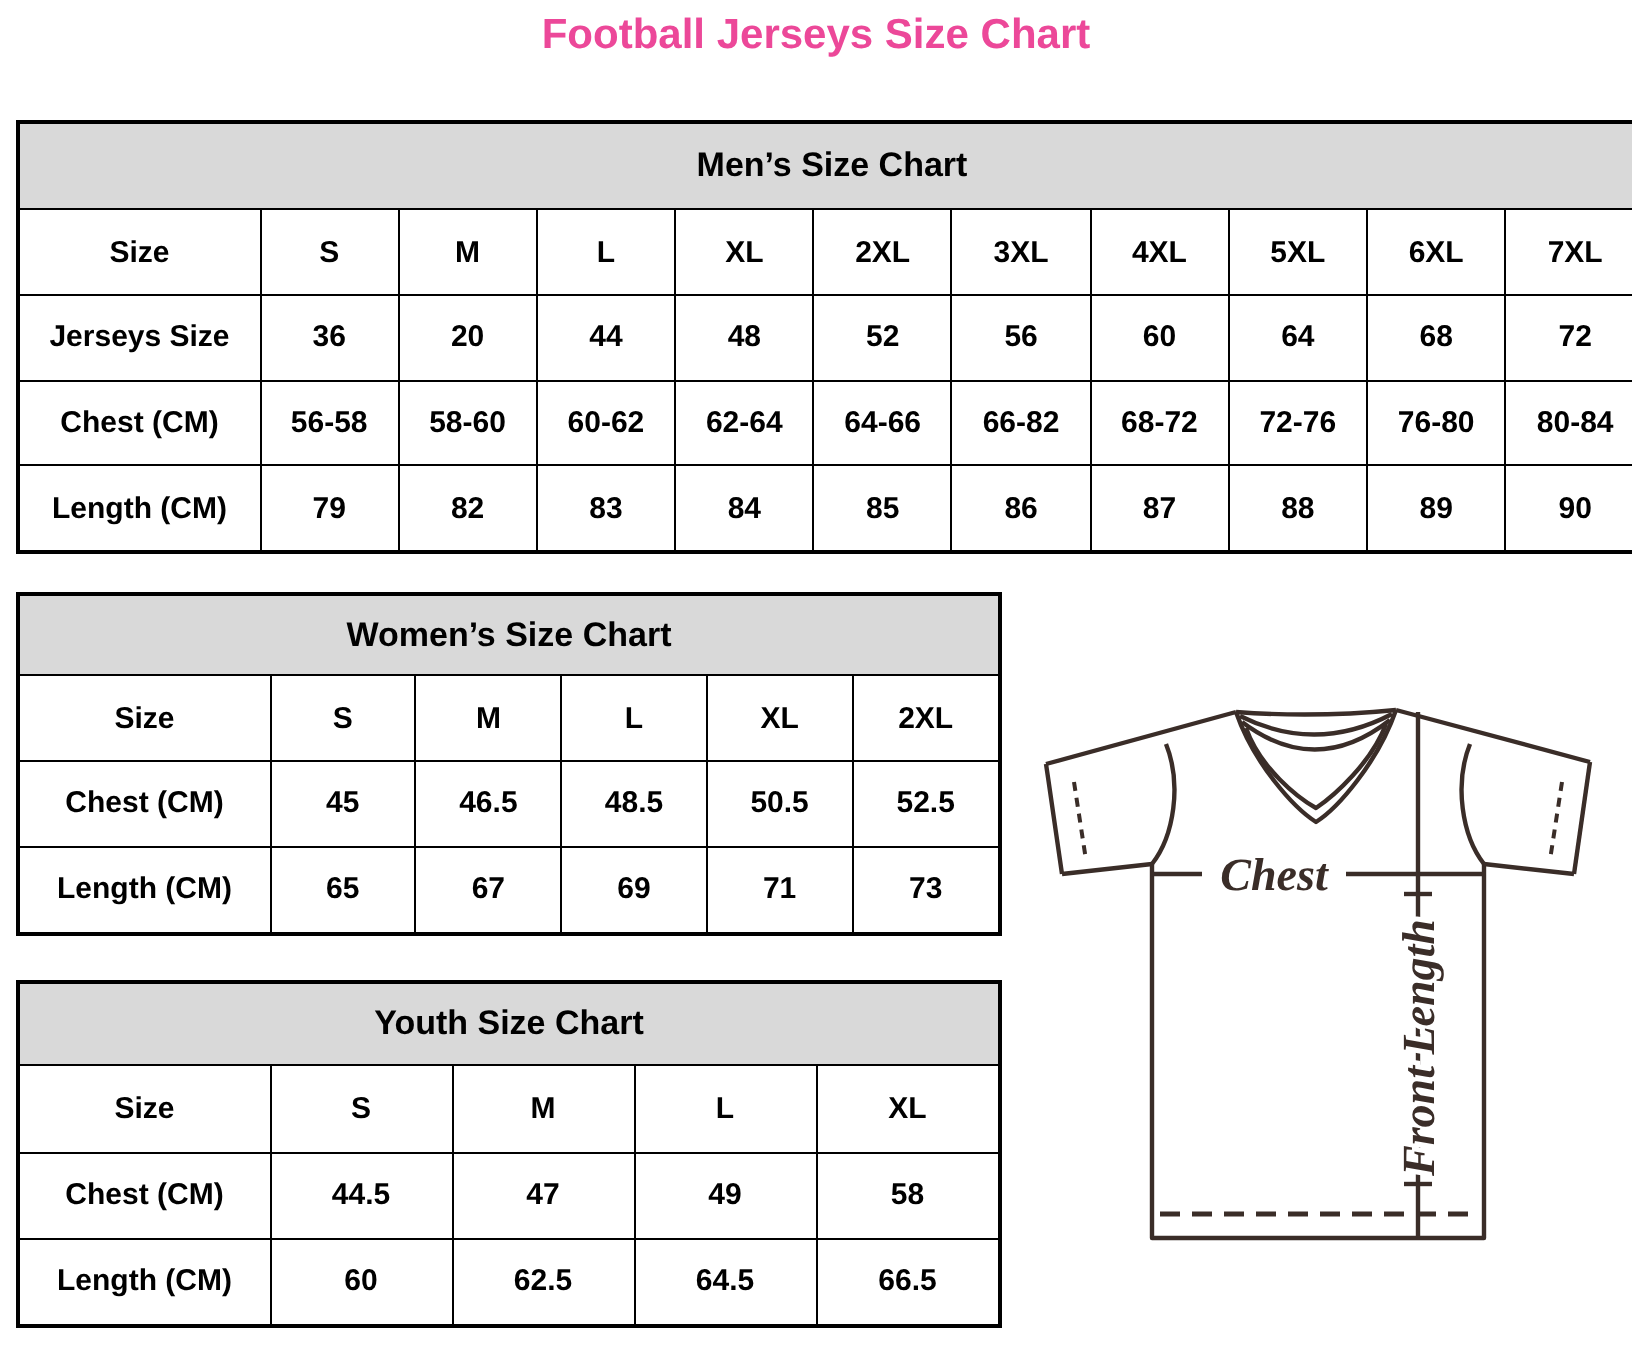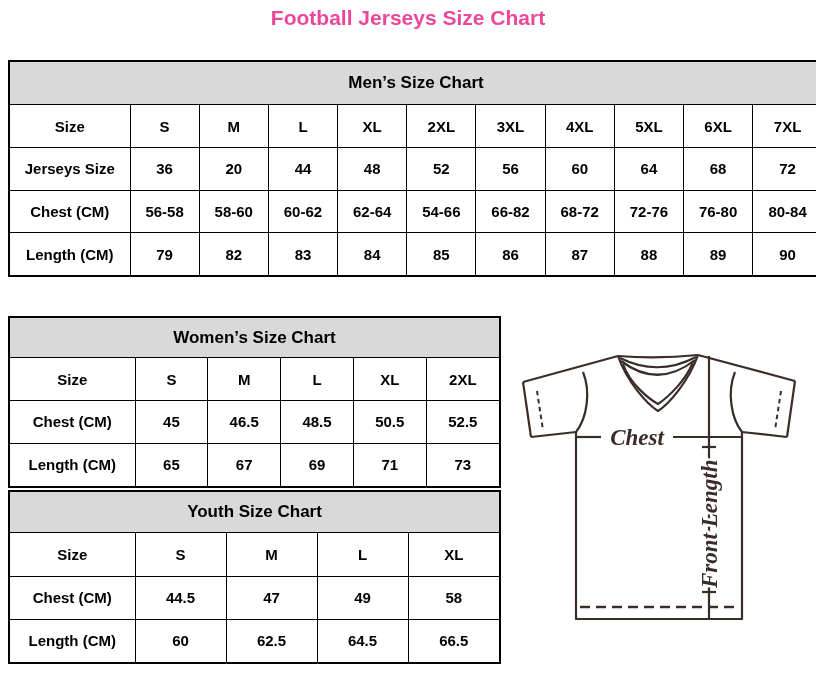--- a/index.html
+++ b/index.html
@@ -22,21 +22,21 @@
     font-size: 21px;
     font-weight: bold;
     color: #ec4899;
   }
   .table-box {
     position: absolute;
     border: 2px solid #000000;
     background: #ffffff;
   }
   .table-box.men   { left: 8px; top: 60px;  width: 816px; }
-  .table-box.women { left: 8px; top: 296px; width: 493px; margin-top: 20px; }
+  .table-box.women { left: 8px; top: 296px; width: 493px; }
   .table-box.youth { left: 8px; top: 490px; width: 493px; }
   .table-header {
     background: #d9d9d9;
     border-bottom: 1px solid #000000;
     text-align: center;
     font-weight: bold;
     font-size: 17px;
     display: flex;
     align-items: center;
     justify-content: center;
@@ -132,21 +132,21 @@
             <td>64</td>
             <td>68</td>
             <td>72</td>
           </tr>
           <tr>
             <th>Chest (CM)</th>
             <td>56-58</td>
             <td>58-60</td>
             <td>60-62</td>
             <td>62-64</td>
-            <td>54-66</td>
+            <td>64-66</td>
             <td>66-82</td>
             <td>68-72</td>
             <td>72-76</td>
             <td>76-80</td>
             <td>80-84</td>
           </tr>
           <tr>
             <th>Length (CM)</th>
             <td>79</td>
             <td>82</td>

